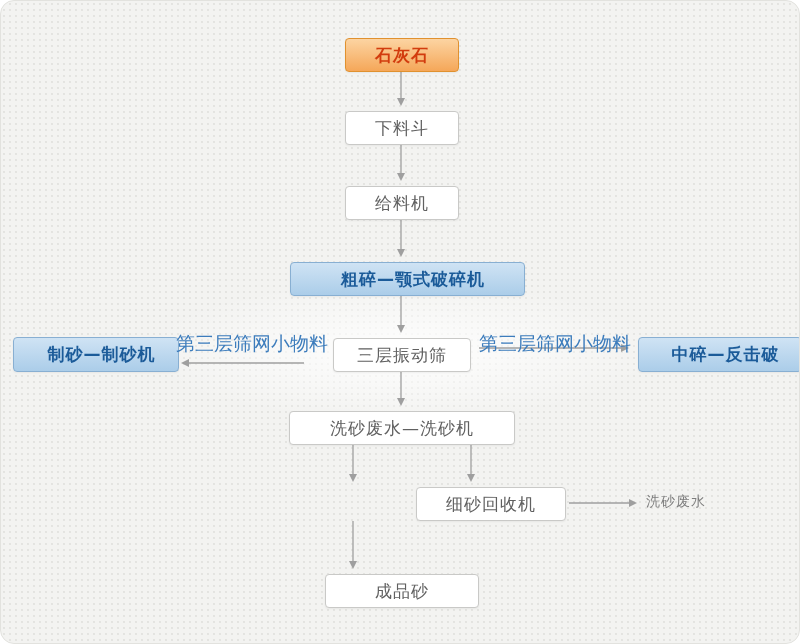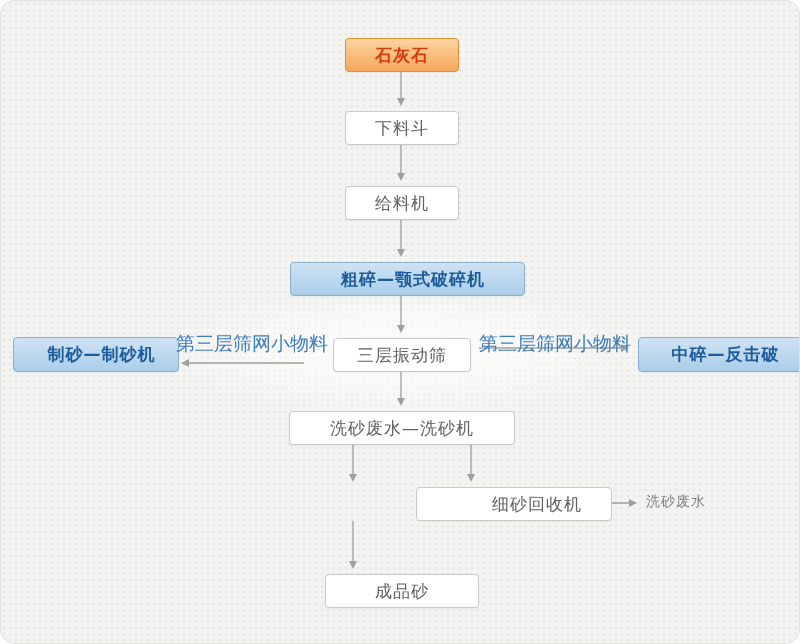--- a/index.html
+++ b/index.html
@@ -58,21 +58,21 @@
   }
   #node-limestone        { left: 344px; top: 37px;  width: 112px; height: 32px; }
   #node-hopper           { left: 344px; top: 110px; width: 112px; height: 32px; }
   #node-feeder           { left: 344px; top: 185px; width: 112px; height: 32px; }
   #node-coarse-crusher   { left: 289px; top: 261px; width: 222px; height: 32px; }
   #node-vibrating-screen { left: 332px; top: 337px; width: 136px; height: 32px; }
   #node-sand-maker       { left: 12px;  top: 336px; width: 153px; height: 33px; }
   #node-impact-crusher   { left: 637px; top: 336px; width: 151px; height: 33px; }
   #node-sand-washer      { left: 288px; top: 410px; width: 224px; height: 32px; }
   #node-dewatering       { left: 118px; top: 486px; width: 268px; height: 32px; }
-  #node-recycler         { left: 415px; top: 486px; width: 148px; height: 32px; padding-left: 46px; }
+  #node-recycler         { left: 415px; top: 486px; width: 148px; height: 32px; }
   #node-finished-sand    { left: 324px; top: 573px; width: 152px; height: 32px; }
   .edge-label {
     position: absolute;
     z-index: 2;
     color: #3c7cbc;
     font-size: 19px;
     text-align: center;
     white-space: nowrap;
   }
   #label-third-layer  { left: 175px; top: 330px; width: 148px; }

